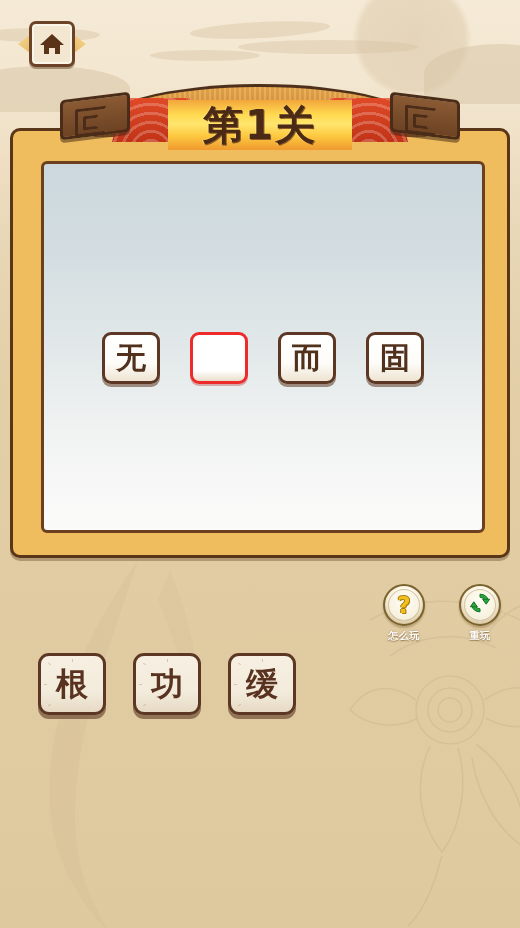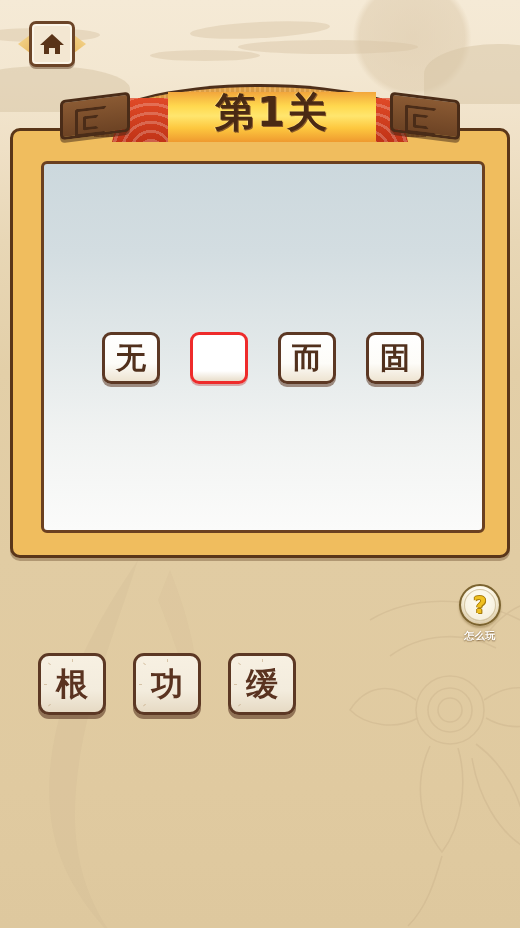--- a/index.html
+++ b/index.html
@@ -142,24 +142,24 @@
     width: 78px; height: 44px;
     background:
       repeating-radial-gradient(circle at 50% 120%, rgba(255,255,255,.22) 0 3px, rgba(0,0,0,0) 3px 9px),
       linear-gradient(180deg,#e04a27,#c13317);
     box-shadow: 0 2px 0 rgba(110,30,12,.5);
   }
   .banner-red.left  { left: 52px;  clip-path: polygon(14% 0,100% 0,100% 100%,0 100%); }
   .banner-red.right { right: 52px; clip-path: polygon(0 0,86% 0,100% 100%,0 100%); }
   .banner-plate {
     position: absolute;
-    left: 108px; top: 8px;
-    width: 208px; height: 50px;
+    left: 108px; top: 16px;
+    width: 184px; height: 50px;
     background: linear-gradient(180deg,#f2a63c 0%, #ffd84e 28%, #ffe66e 48%, #fdc83f 72%, #ef9a2f 100%);
-    display: flex; justify-content: center;
+    display: flex; align-items: center; justify-content: center;
   }
   .banner-title {
     font-size: 40px;
     font-weight: bold;
     color: #4a2a14;
     letter-spacing: 2px;
     line-height: 1;
     text-shadow: 1px 1px 0 #8a5a2a, -1px 0 0 rgba(255,230,150,.6);
     white-space: nowrap;
     font-family: "DejaVu Sans", "Liberation Sans", sans-serif;
@@ -387,20 +387,37 @@
   <div class="tool-row">
     <div class="tool">
       <div class="coin">
         <div class="coin-face">
           <span class="qmark">?</span>
         </div>
       </div>
       <span class="tool-label">怎么玩</span>
     </div>
 
+    <div class="tool">
+      <div class="coin">
+        <div class="coin-face">
+          <span>
+            <svg width="24" height="24" viewBox="0 0 24 24">
+              <g fill="#2aa83c" stroke="#16702a" stroke-width="1">
+                <path d="M12 3.2 A8.8 8.8 0 0 1 20.4 9.6 L17.2 9.6 A5.8 5.8 0 0 0 12 6.2 Z"></path>
+                <path d="M21.6 8.2 L18.2 13.2 L14.6 8.2 Z"></path>
+                <path d="M12 20.8 A8.8 8.8 0 0 1 3.6 14.4 L6.8 14.4 A5.8 5.8 0 0 0 12 17.8 Z"></path>
+                <path d="M2.4 15.8 L5.8 10.8 L9.4 15.8 Z"></path>
+              </g>
+            </svg>
+          </span>
+        </div>
+      </div>
+      <span class="tool-label">重玩</span>
+    </div>
   </div>
 
   <div class="answer-row">
     <div class="a-tile">
       <span class="a-grid">
         <i class="gh"></i>
           <i class="gv"></i>
           <i class="gd1"></i>
           <i class="gd2"></i>
       </span>

